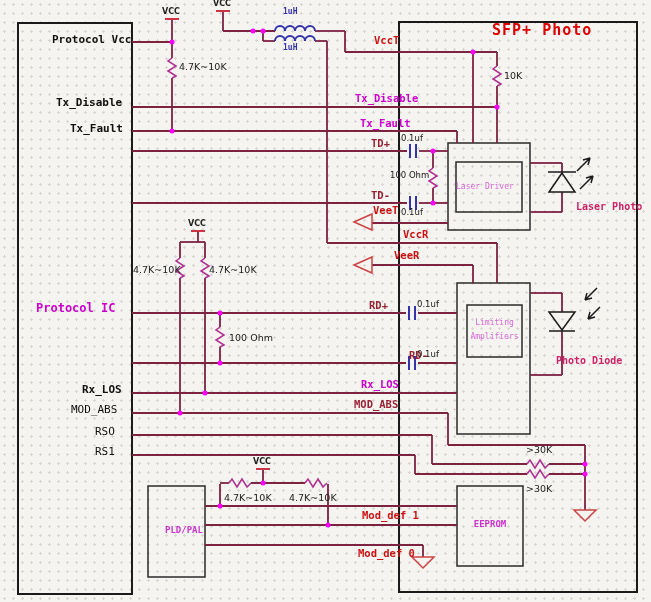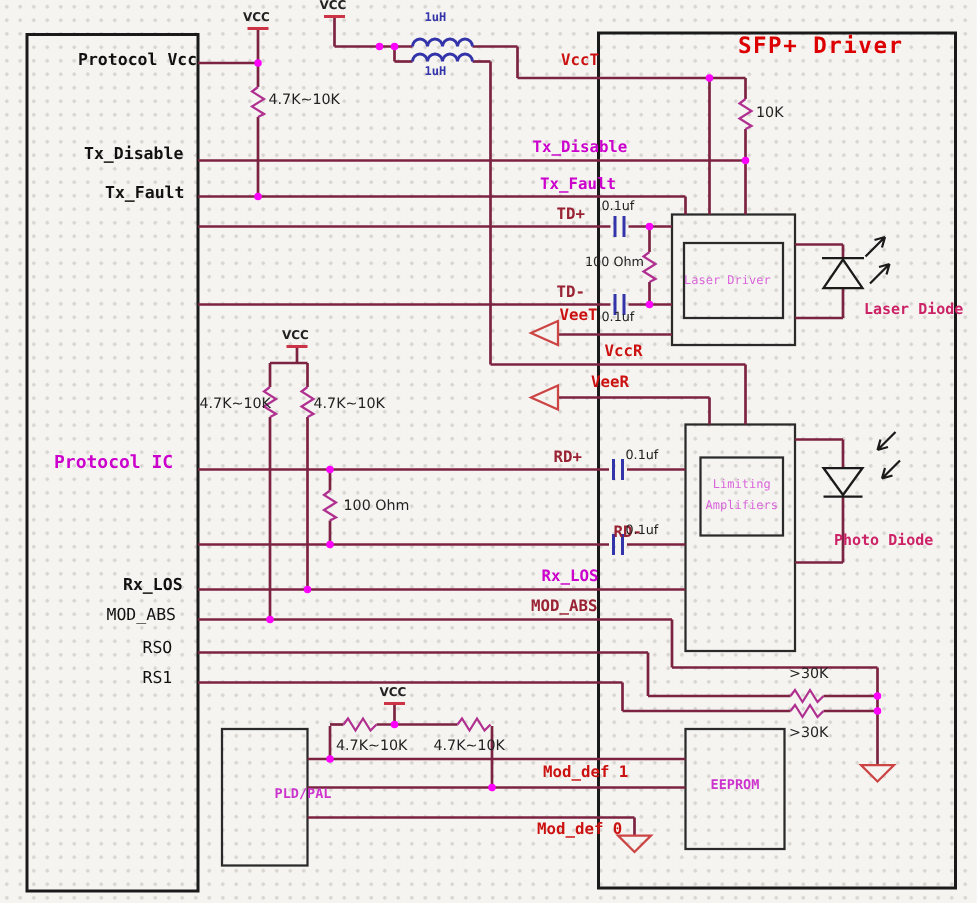--- a/index.html
+++ b/index.html
@@ -196,21 +196,21 @@
       <circle class="dot" cx="205" cy="393" r="2.5"></circle>
       <circle class="dot" cx="180" cy="413" r="2.5"></circle>
       <circle class="dot" cx="585" cy="464" r="2.5"></circle>
       <circle class="dot" cx="585" cy="474" r="2.5"></circle>
       <circle class="dot" cx="220" cy="506" r="2.5"></circle>
       <circle class="dot" cx="328" cy="525" r="2.5"></circle>
       <circle class="dot" cx="263" cy="483" r="2.5"></circle>
     </g>
   </svg>
 
-  <span class="lbl title" style="left:492px; top:23px;">SFP+ Driver</span>
+  <span class="lbl title" style="left:492px; top:23px;">SFP+ Photo</span>
 
   <span class="lbl hostpin" style="left:52px; top:34px;">Protocol Vcc</span>
   <span class="lbl hostpin" style="left:56px; top:97px;">Tx_Disable</span>
   <span class="lbl hostpin" style="left:70px; top:123px;">Tx_Fault</span>
   <span class="lbl mag big" style="left:36px; top:302px;">Protocol IC</span>
   <span class="lbl hostpin" style="left:82px; top:384px;">Rx_LOS</span>
   <span class="lbl hostpin2" style="left:71px; top:404px;">MOD_ABS</span>
   <span class="lbl hostpin2" style="left:95px; top:426px;">RSO</span>
   <span class="lbl hostpin2" style="left:95px; top:446px;">RS1</span>
 
@@ -248,17 +248,17 @@
 
   <span class="lbl vcc" style="left:162px; top:8px;">VCC</span>
   <span class="lbl vcc" style="left:213px; top:0px;">VCC</span>
   <span class="lbl vcc" style="left:188px; top:220px;">VCC</span>
   <span class="lbl vcc" style="left:253px; top:458px;">VCC</span>
 
   <span class="lbl part" style="left:456px; top:183px; width:47px;">Laser Driver</span>
   <span class="lbl part" style="left:467px; top:319px; width:55px;">Limiting</span>
   <span class="lbl part" style="left:467px; top:333px; width:55px;">Amplifiers</span>
   <span class="lbl part2" style="left:457px; top:520px; width:66px;">EEPROM</span>
-  <span class="lbl part2" style="left:162px; top:526px; width:80px;">PLD/PAL</span>
-  <span class="lbl diode-lbl" style="left:576px; top:202px;">Laser Diode</span>
+  <span class="lbl part2" style="left:144px; top:526px; width:80px;">PLD/PAL</span>
+  <span class="lbl diode-lbl" style="left:576px; top:202px;">Laser Photo</span>
   <span class="lbl diode-lbl" style="left:556px; top:356px;">Photo Diode</span>
 
 </div>
 
 </body></html>

